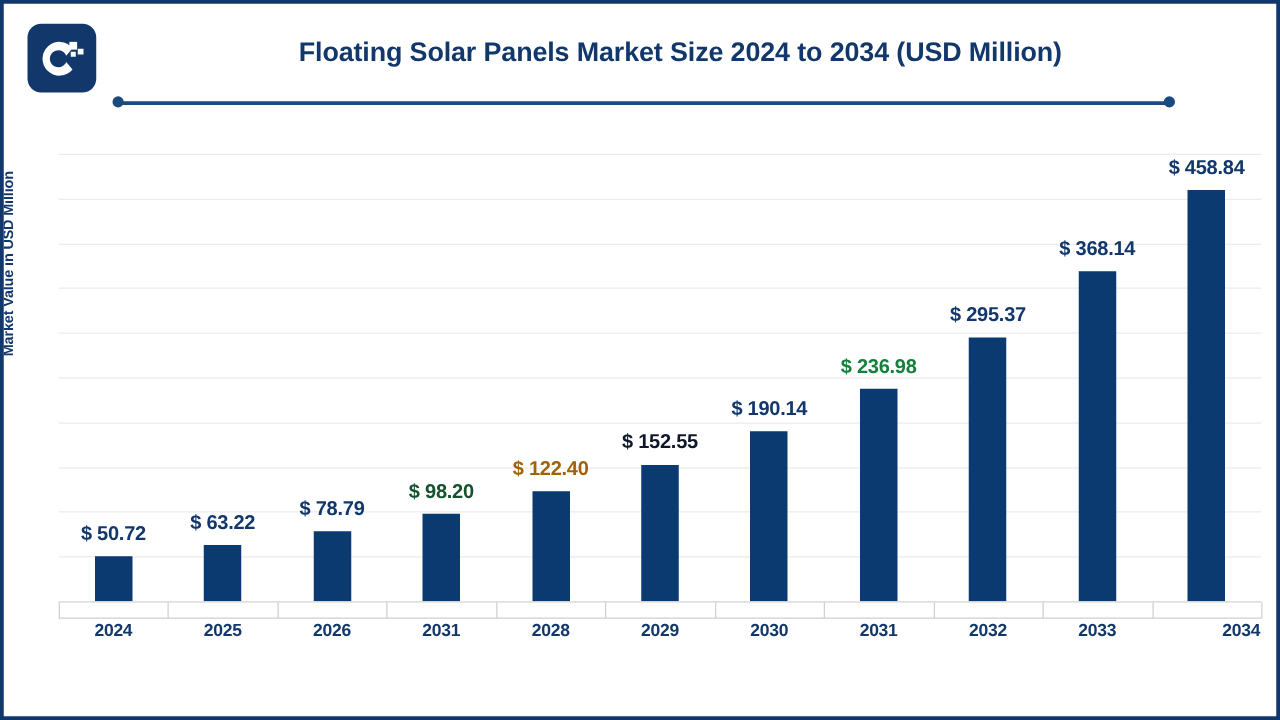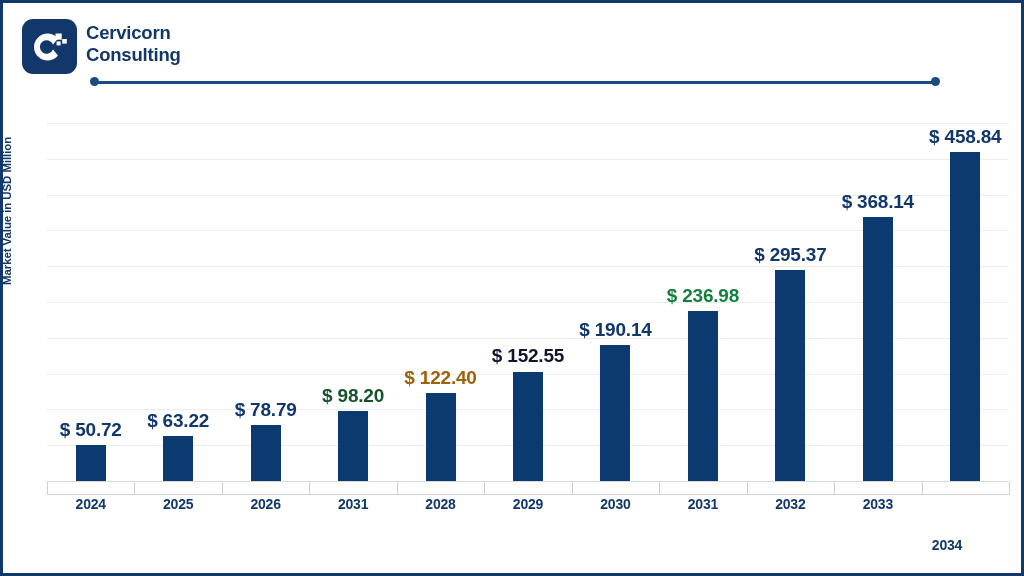--- a/index.html
+++ b/index.html
@@ -113,21 +113,21 @@
   .bar {
     position: absolute;
     bottom: 0;
     width: 30px;
     background: #0a3a70;
   }
 
   .bar-label {
     position: absolute;
     color: #12386b;
-    font-size: 19px;
+    font-size: 16px;
     font-weight: bold;
     white-space: nowrap;
     text-align: center;
     transform: translateX(-50%);
     letter-spacing: -0.2px;
   }
 
   .x-label {
     position: absolute;
     top: 493px;
@@ -170,25 +170,22 @@
 
     <div id="logo-mark">
       <svg width="55" height="55" viewBox="0 0 55 55" aria-hidden="true">
         <path d="M36 19.5 A13.5 13.5 0 1 0 36 36.5 L31 30.5 A6.8 6.8 0 1 1 31 25.5 Z" fill="#ffffff"></path>
         <rect x="33.5" y="14.5" width="6.2" height="6.2" fill="#ffffff"></rect>
         <rect x="40.2" y="20.0" width="4.6" height="4.6" fill="#ffffff"></rect>
         <rect x="34.6" y="22.4" width="4.0" height="4.0" fill="#ffffff"></rect>
       </svg>
     </div>
 
-    <div id="logo-text">
-      <div>Cervicorn</div>
-      <div>Consulting</div>
-    </div>
-
+
+    <div id="chart-title">Floating Solar Panels Market Size 2024 to 2034 (USD Million)</div>
   </div>
 
   <div id="divider"></div>
   <div class="divider-dot" id="divider-dot-left"></div>
   <div class="divider-dot" id="divider-dot-right"></div>
 
   <div id="plot">
       <div class="gridline" style="top: 10px;"></div>
       <div class="gridline" style="top: 45.8px;"></div>
       <div class="gridline" style="top: 81.6px;"></div>
@@ -242,16 +239,16 @@
     <div class="bar-label" style="color: #15803d; left: 699.909px; top: 282.322px;">$ 236.98</div>
     <div class="x-label" style="left: 699.909px;">2031</div>
     <div class="axis-tick" style="left: 656.182px;"></div>
     <div class="bar-label" style="color: rgb(18, 56, 107); left: 787.364px; top: 240.515px;">$ 295.37</div>
     <div class="x-label" style="left: 787.364px;">2032</div>
     <div class="axis-tick" style="left: 743.636px;"></div>
     <div class="bar-label" style="color: rgb(18, 56, 107); left: 874.818px; top: 188.412px;">$ 368.14</div>
     <div class="x-label" style="left: 874.818px;">2033</div>
     <div class="axis-tick" style="left: 831.091px;"></div>
     <div class="bar-label" style="color: rgb(18, 56, 107); left: 962.273px; top: 123.471px;">$ 458.84</div>
-    <div class="x-label" style="left: 944px; margin-top: 41px;">2034</div>
+    <div class="x-label" style="left: 990px;">2034</div>
     <div class="axis-tick" style="left: 918.545px;"></div>
     <div class="axis-tick" style="left: 1006px;"></div>
   </div>
 
 </body></html>

